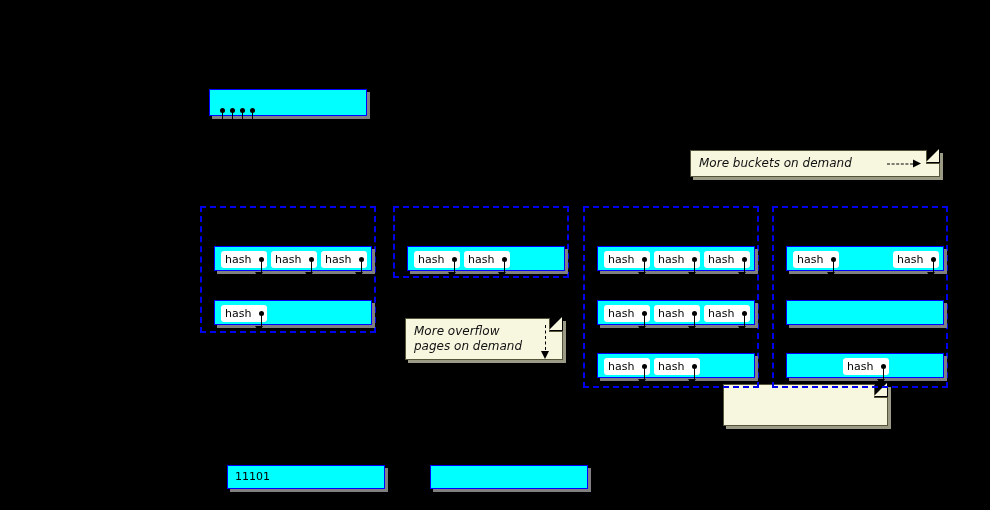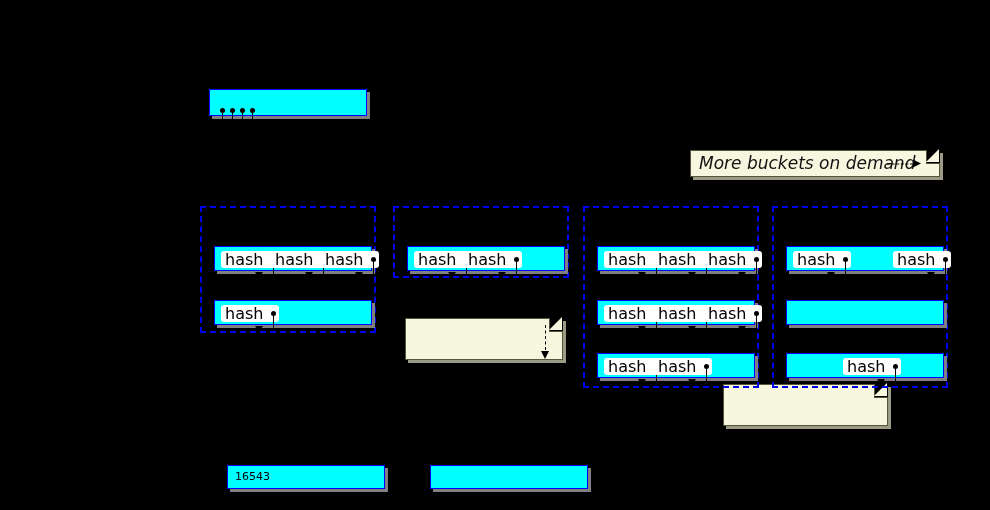--- a/index.html
+++ b/index.html
@@ -69,21 +69,21 @@
     position: absolute;
     top: 4px;
     height: 17px;
     display: flex;
     align-items: center;
     background: transparent;
   }
   .hash-label {
     background: #FFFFFF;
     color: #000000;
-    font-size: 16px;
+    font-size: 11px;
     line-height: 16px;
     padding: 0 4px 0 4px;
     border-radius: 3px 0 0 3px;
     font-family: "DejaVu Sans", sans-serif;
     height: 17px;
     display: flex;
     align-items: center;
     box-sizing: border-box;
   }
   .hash-pin {
@@ -136,21 +136,21 @@
 
   
   .note {
     position: absolute;
     background: #F7F7E0;
     border: 1px solid #55553a;
     box-sizing: border-box;
     box-shadow: 3px 3px 0 0 #9a9a85;
     font-family: "DejaVu Sans", sans-serif;
     font-style: italic;
-    font-size: 17px;
+    font-size: 12px;
     color: #111111;
     padding: 5px 8px;
     line-height: 15px;
   }
   
   .note .fold {
     position: absolute;
     right: -1px;
     top: -1px;
     width: 13px;
@@ -234,20 +234,22 @@
   <div id="notes-layer">
       <div class="note" style="left: 690px; top: 150px; width: 250px; height: 27px;">
         <span class="note-text">More buckets on demand</span>
         <span class="dash-arrow-right">
           <span class="shaft"></span>
           <span class="head"></span>
         </span>
         <span class="fold"></span>
       </div>
       <div class="note" style="left: 405px; top: 318px; width: 158px; height: 42px;">
+        <span class="note-text">More overflow
+pages on demand</span>
         <span class="dash-arrow-down">
           <span class="shaft"></span>
           <span class="head"></span>
         </span>
         <span class="fold"></span>
       </div>
       <div class="note" style="left: 723px; top: 384px; width: 165px; height: 42px;">
         <span class="fold"></span>
       </div>
     </div>
@@ -360,20 +362,20 @@
             <span class="hash-label">hash</span>
             <span class="hash-pin"></span>
             <span class="hash-arrow" style="left: 33.6px;"></span>
           </div>
         </div>
       </div>
     </div>
 
   <div id="value-boxes-layer">
       <div class="page" style="left: 227px; top: 465px; width: 158px; height: 24px;">
-        <span class="value-text">16543</span>
+        <span class="value-text">11101</span>
       </div>
       <div class="page" style="left: 430px; top: 465px; width: 158px; height: 24px;">
         <span class="value-text"></span>
       </div>
     </div>
 
 </div>
 
 </body></html>

